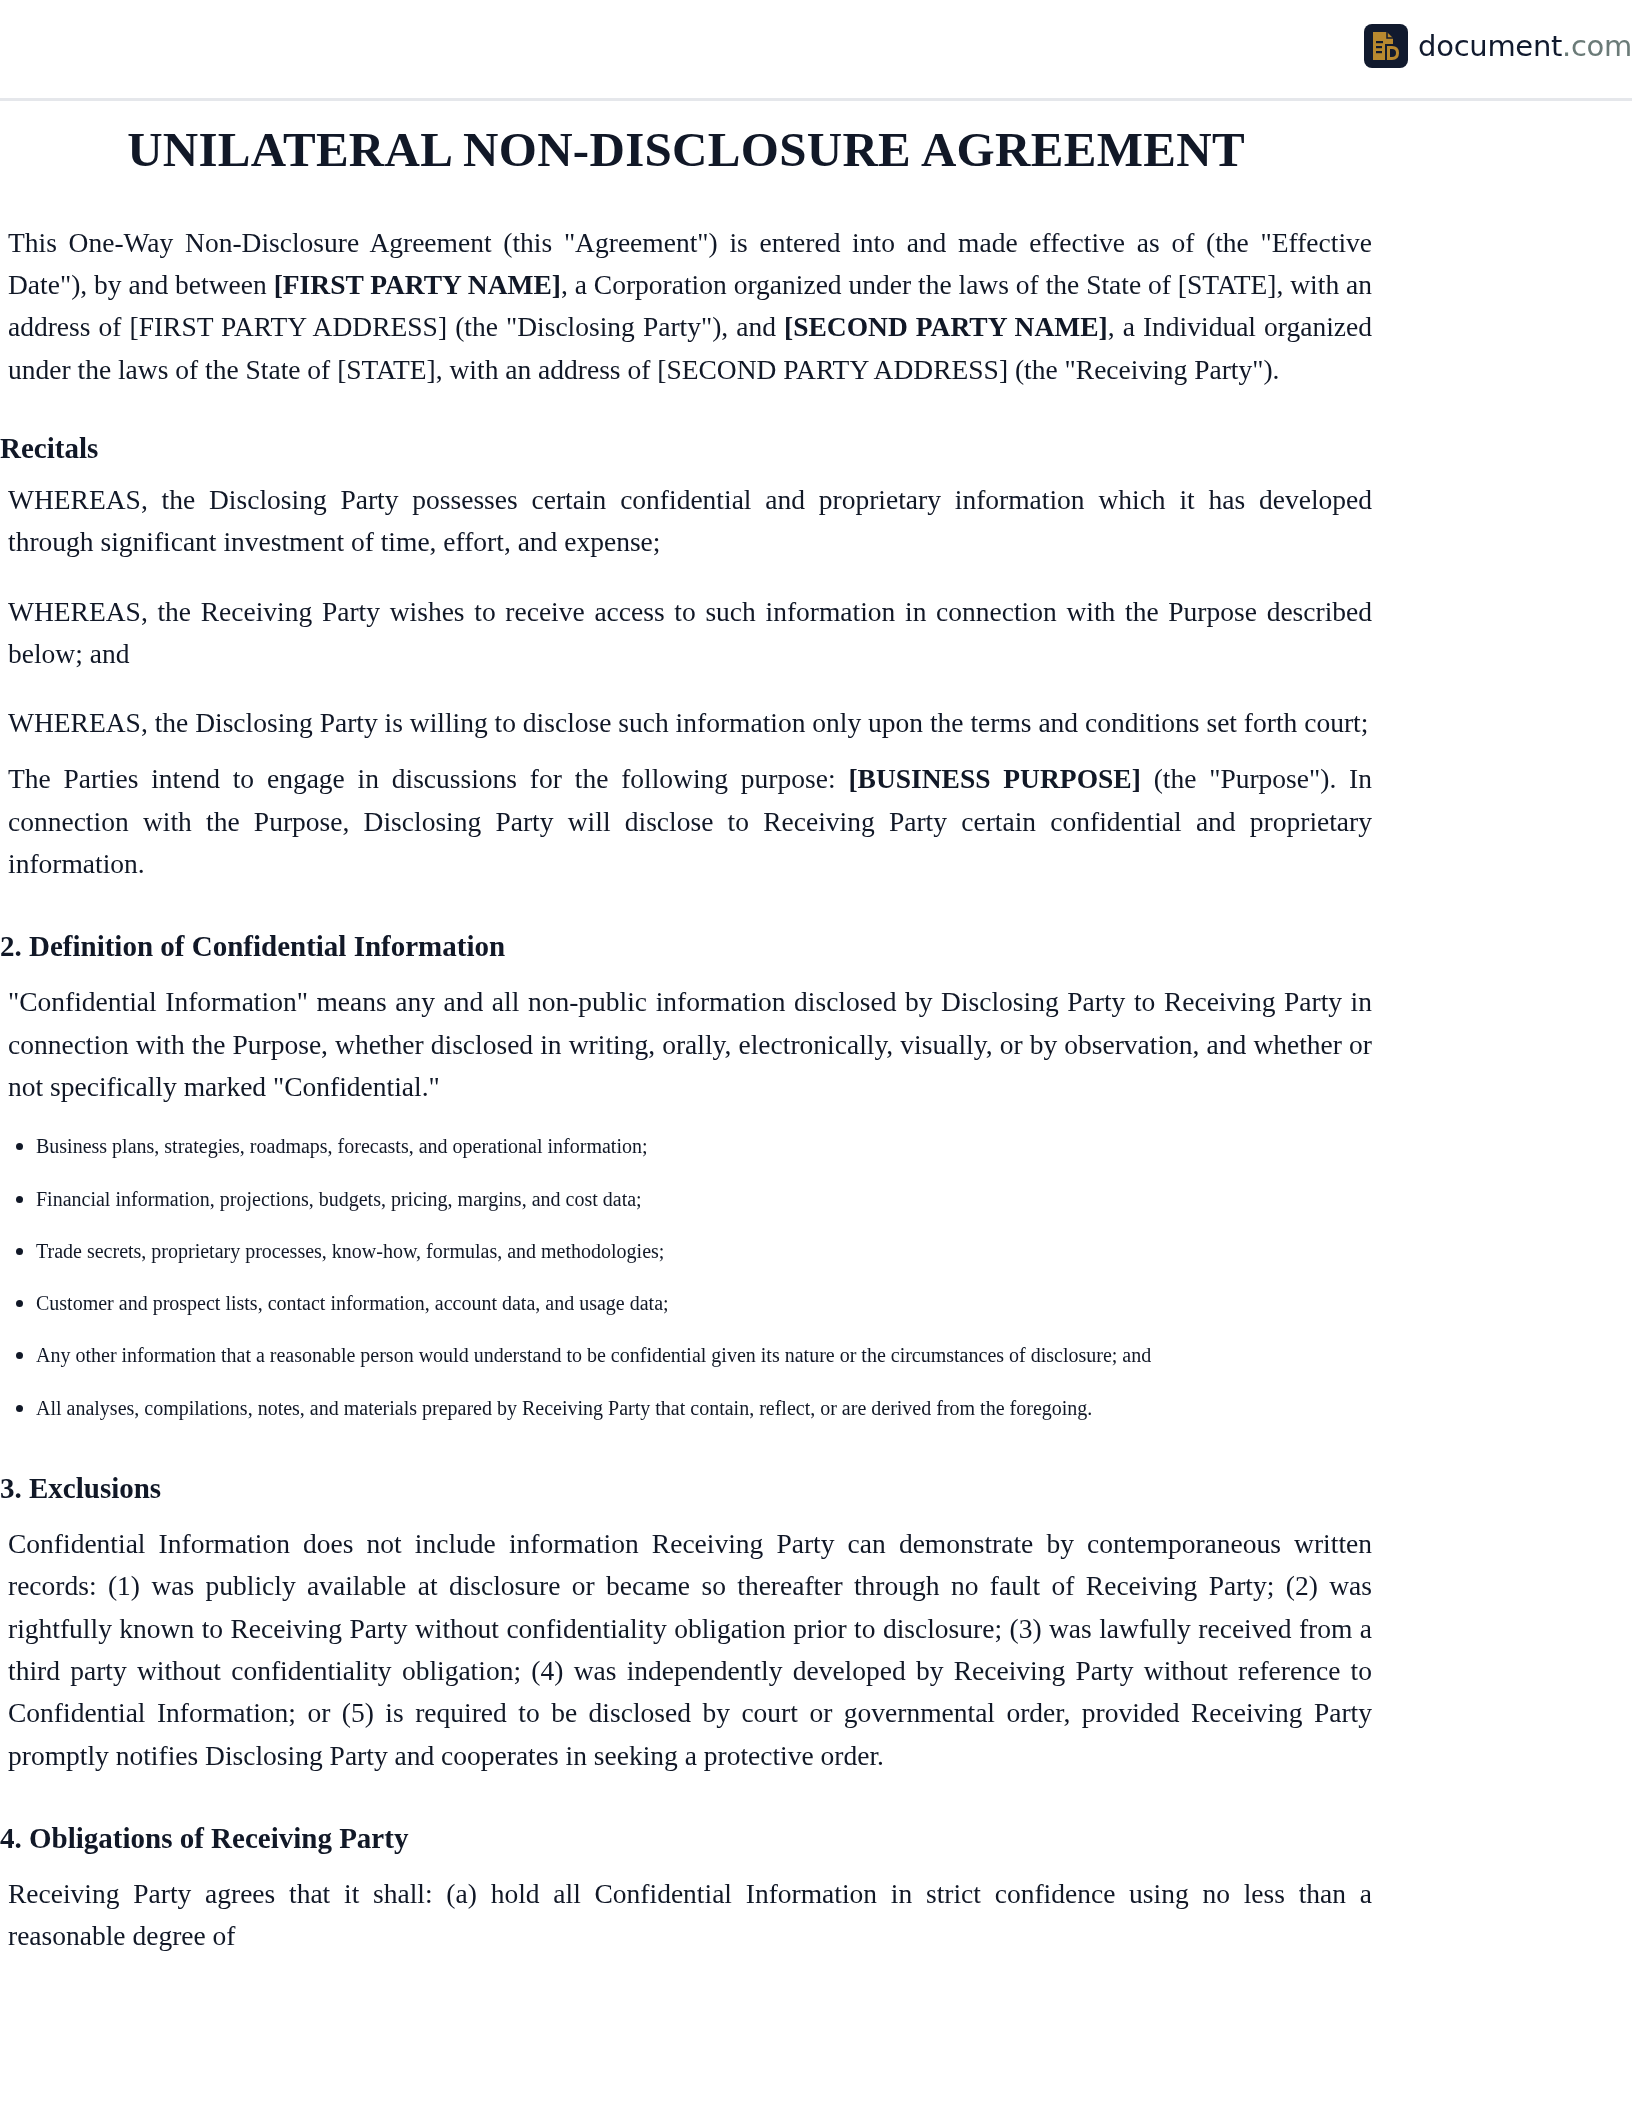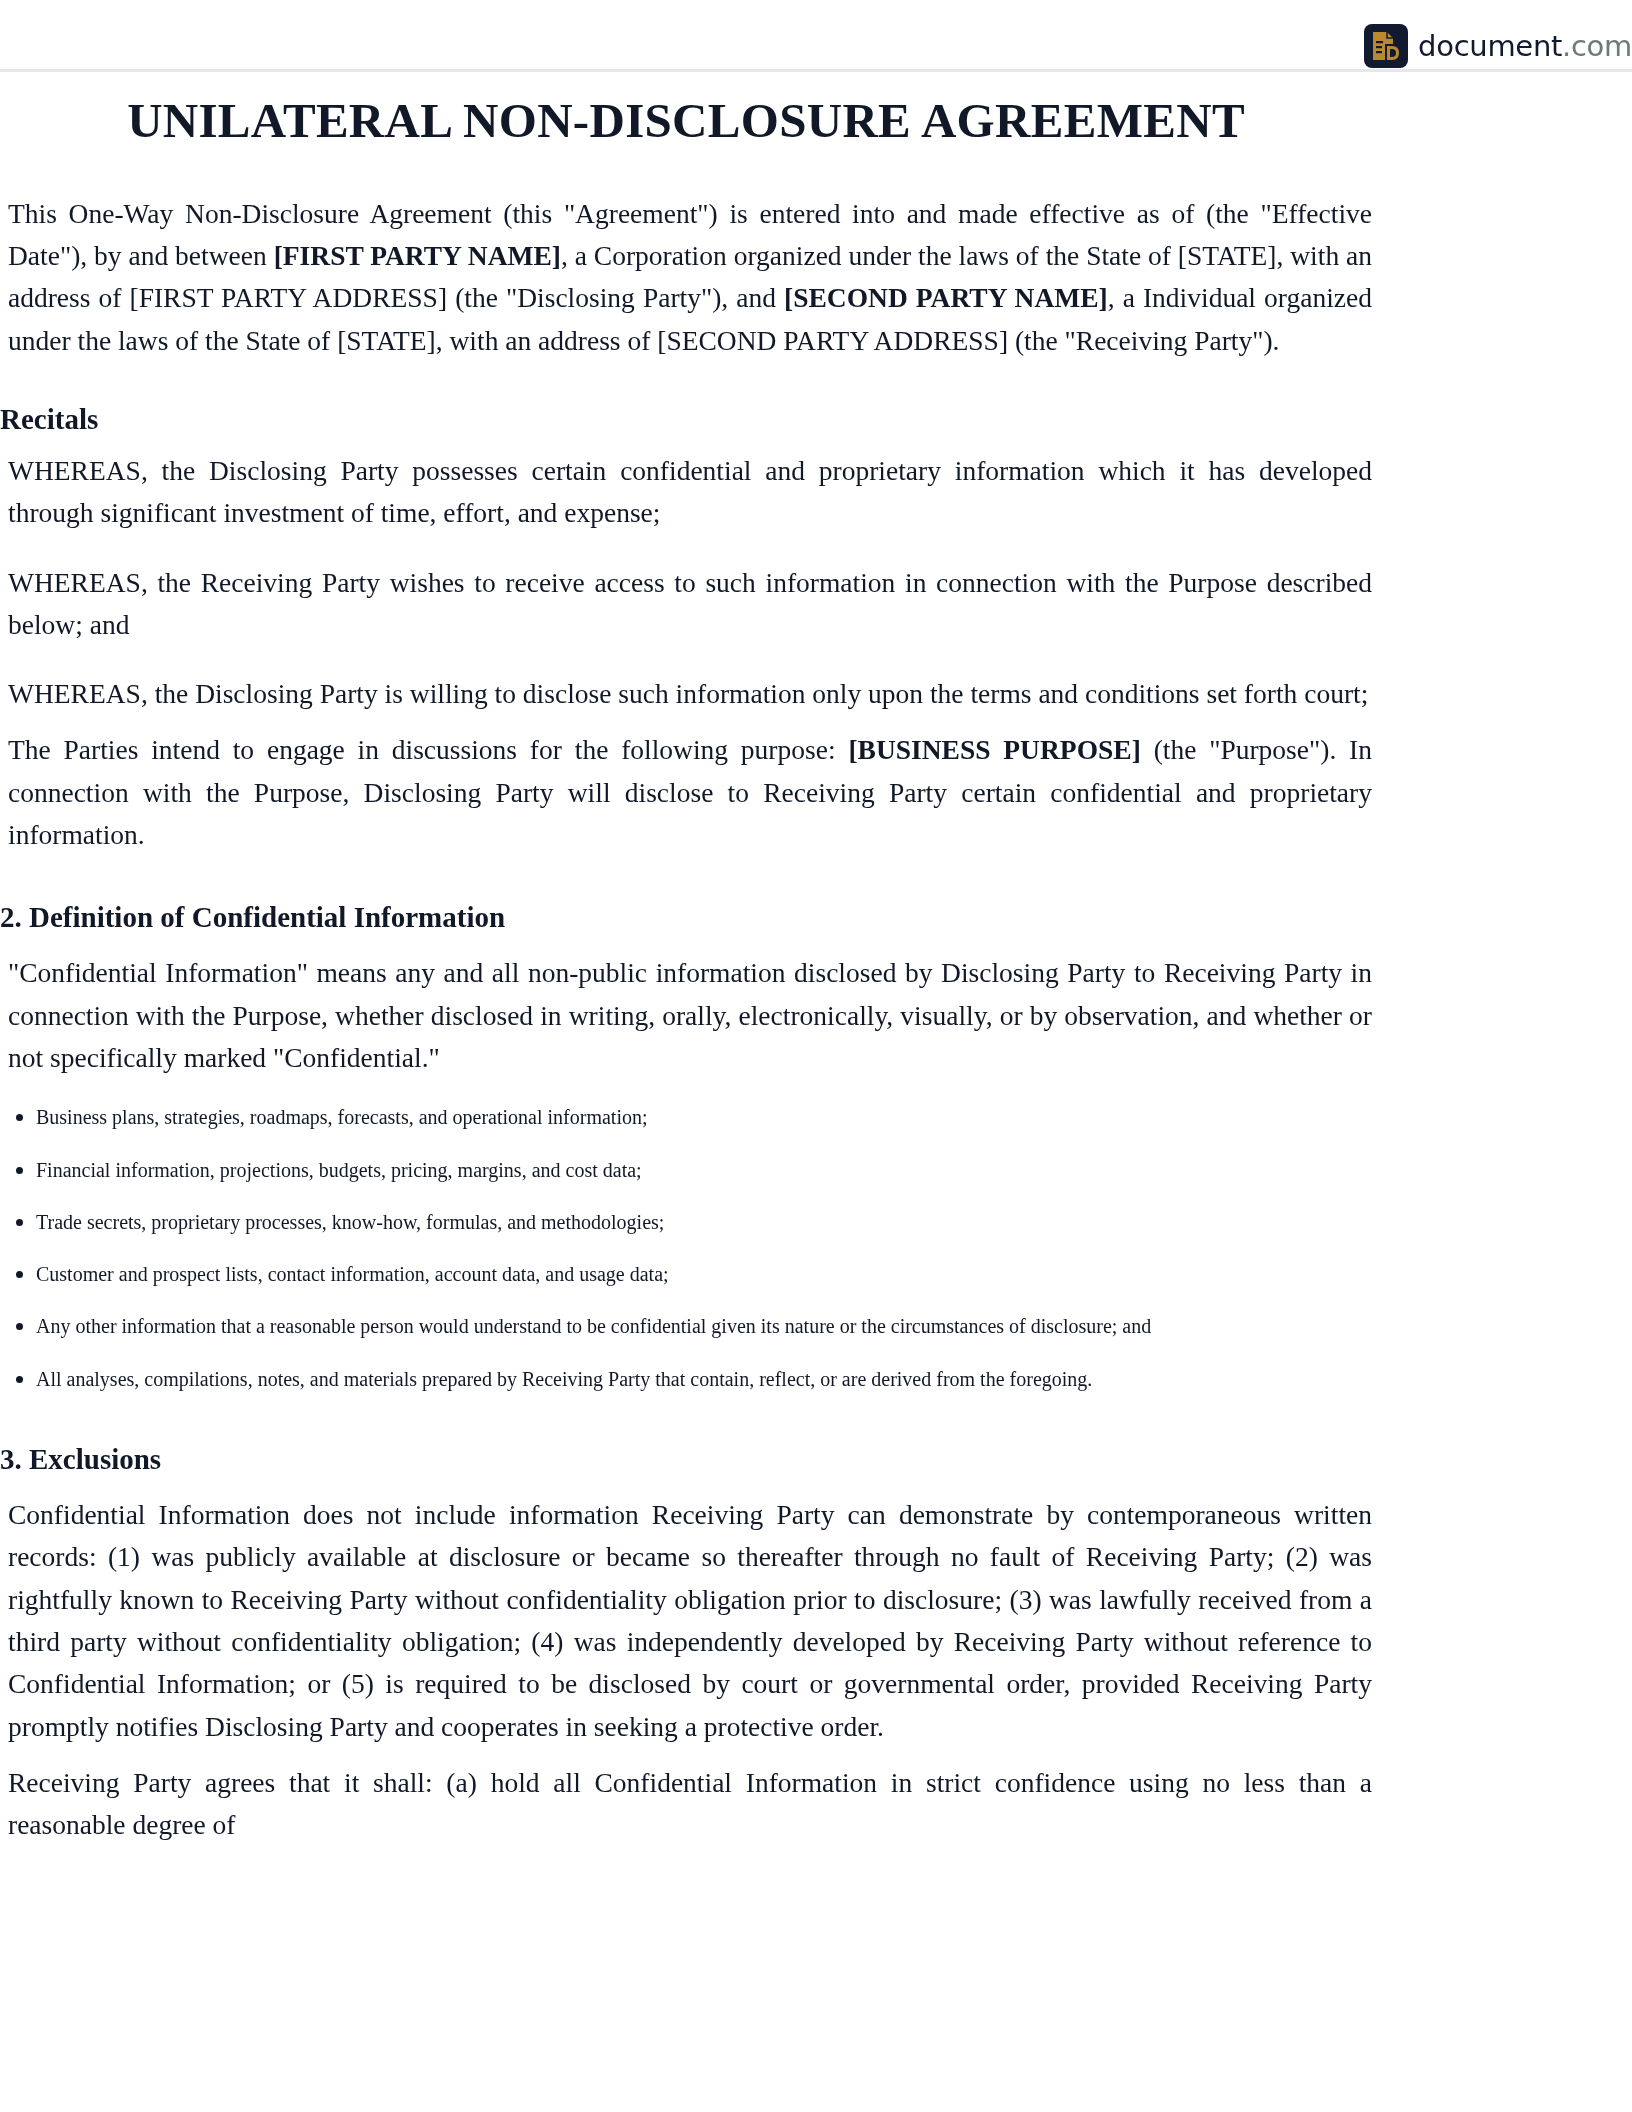--- a/index.html
+++ b/index.html
@@ -2,21 +2,21 @@
 <html><head>
 <meta charset="utf-8">
 <style>
   html, body { margin: 0; padding: 0; background: #ffffff; }
   body {
     width: 1632px; height: 2112px; overflow: hidden;
     color: #111827;
     font-family: "Liberation Serif", "DejaVu Serif", serif;
   }
   .topbar {
-    height: 72px; border-bottom: 3px solid #e5e7eb; box-sizing: border-box;
+    height: 101px; border-bottom: 3px solid #e5e7eb; box-sizing: border-box;
     position: relative;
   }
   .brand {
     position: absolute; right: 0; top: 24px; display: flex; align-items: center;
   }
   .brand-icon {
     width: 44px; height: 44px; border-radius: 8px; background: #111a2e;
     display: flex; align-items: center; justify-content: center; margin-right: 10px;
   }
   .brand-text {
@@ -85,14 +85,15 @@
     <li>Financial information, projections, budgets, pricing, margins, and cost data;</li>
     <li>Trade secrets, proprietary processes, know-how, formulas, and methodologies;</li>
     <li>Customer and prospect lists, contact information, account data, and usage data;</li>
     <li>Any other information that a reasonable person would understand to be confidential given its nature or the circumstances of disclosure; and</li>
     <li>All analyses, compilations, notes, and materials prepared by Receiving Party that contain, reflect, or are derived from the foregoing.</li>
   </ul>
 
   <h2 style="margin-top:38px">3. Exclusions</h2>
   <p style="margin-top:14px">Confidential Information does not include information Receiving Party can demonstrate by contemporaneous written records: (1) was publicly available at disclosure or became so thereafter through no fault of Receiving Party; (2) was rightfully known to Receiving Party without confidentiality obligation prior to disclosure; (3) was lawfully received from a third party without confidentiality obligation; (4) was independently developed by Receiving Party without reference to Confidential Information; or (5) is required to be disclosed by court or governmental order, provided Receiving Party promptly notifies Disclosing Party and cooperates in seeking a protective order.</p>
 
+  <h2 style="margin-top:40px">4. Obligations of Receiving Party</h2>
   <p style="margin-top:14px">Receiving Party agrees that it shall: (a) hold all Confidential Information in strict confidence using no less than a reasonable degree of</p>
 </div>
 
 </body></html>

